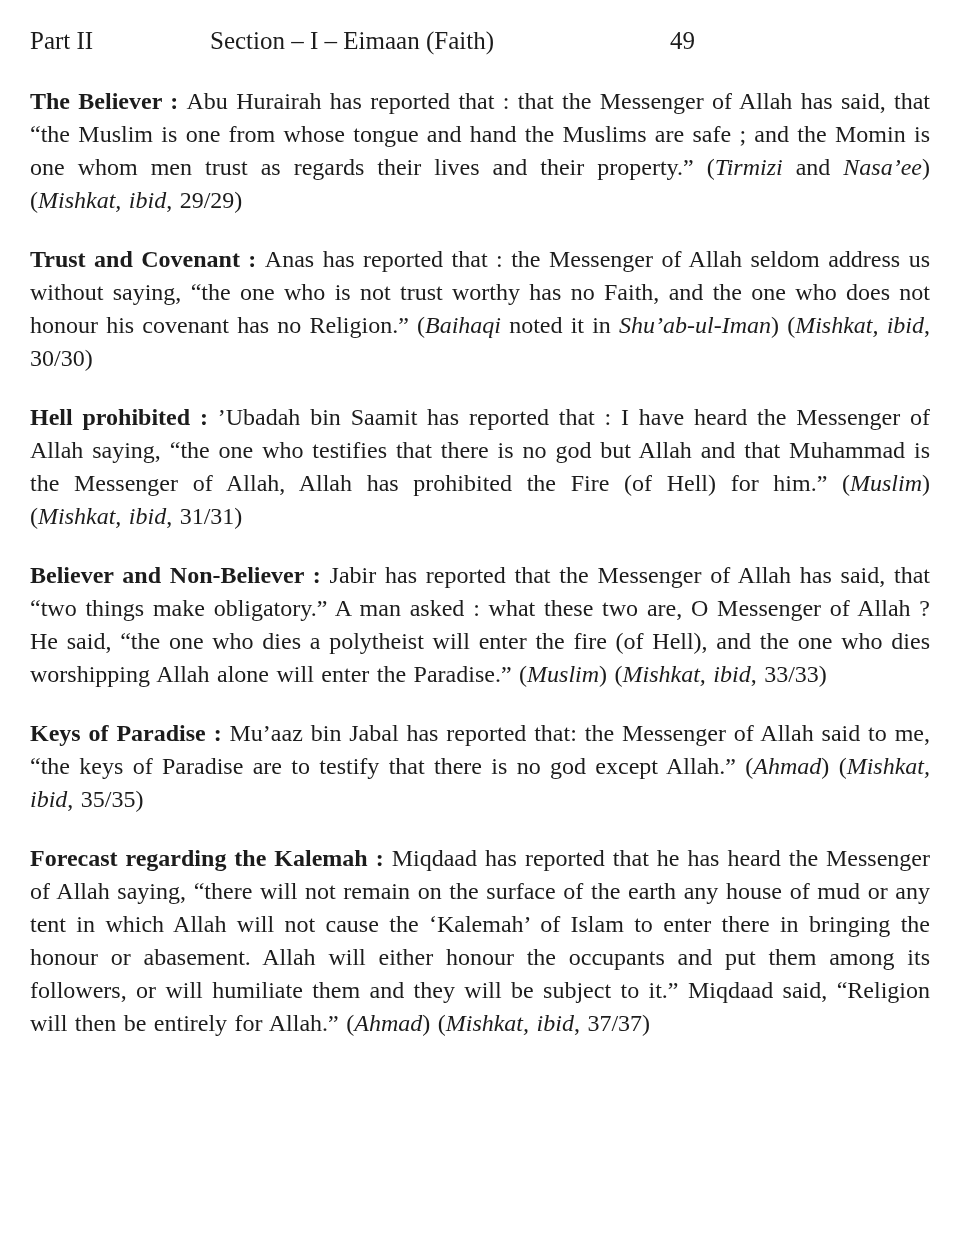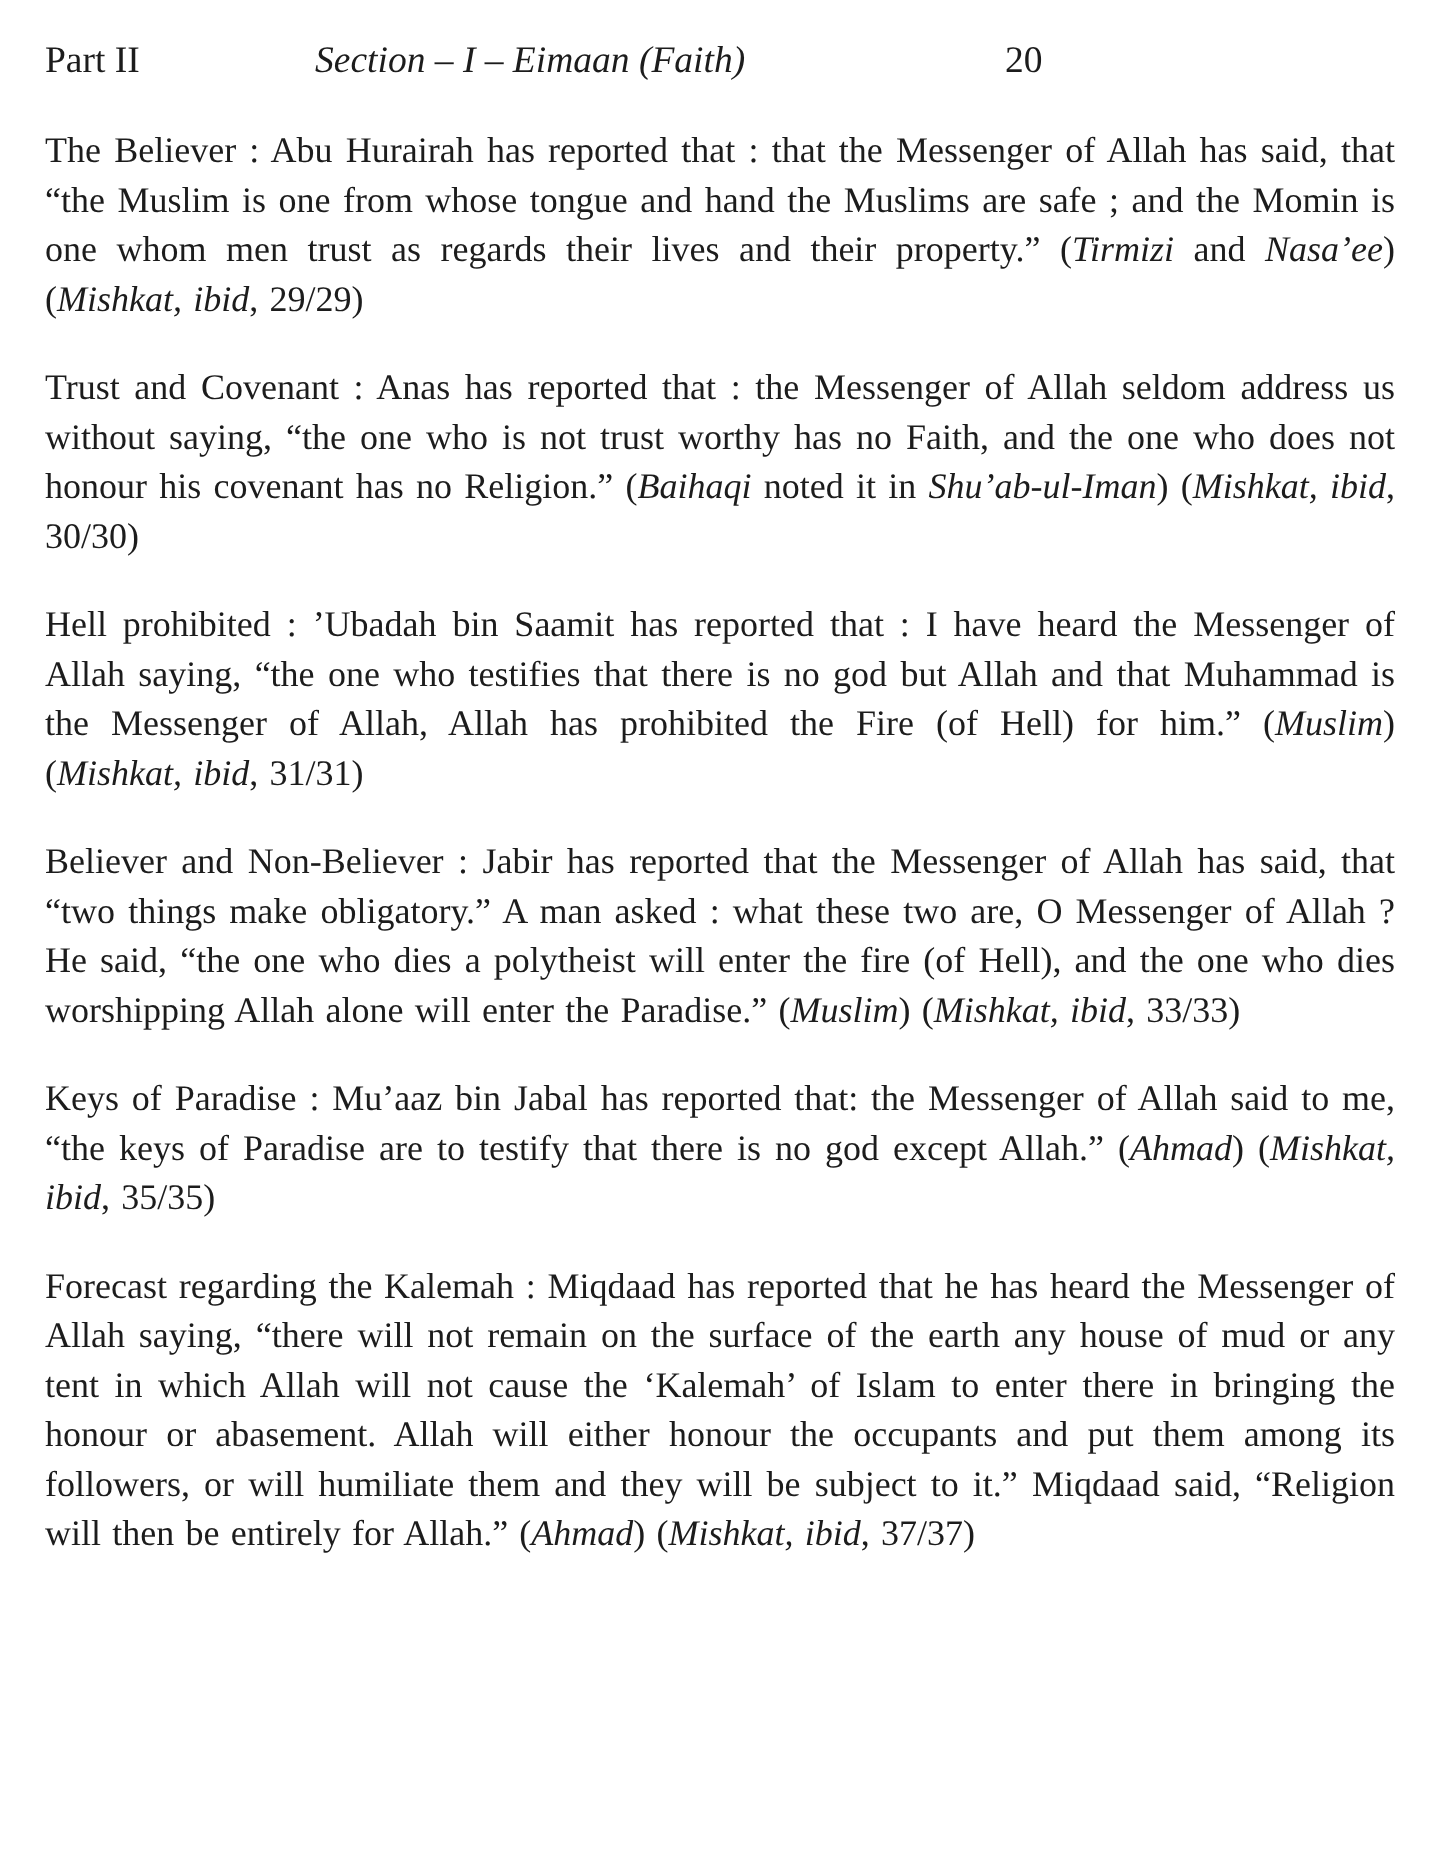--- a/index.html
+++ b/index.html
@@ -29,45 +29,44 @@
     margin-bottom: 28px;
     white-space: nowrap;
   }
   .hdr-part {
     position: absolute;
     left: 0;
   }
   .hdr-section {
     position: absolute;
     left: 180px;
-    font-style: italic;
   }
   .hdr-pagenum {
     position: absolute;
     left: 640px;
   }
   .page-body p.para {
     font-size: 24px;
     line-height: 33px;
     text-align: justify;
     margin: 0 0 26px 0;
     word-spacing: 1.5px;
   }
-  .seg-bold   { font-weight: normal; }
+  .seg-bold   { font-weight: bold; }
   .seg-italic { font-style: italic; margin-top: 22px; }
   .seg-normal { }
 </style>
 </head>
 <body>
 
 <div class="page">
   <div class="page-header">
     <span class="hdr-part">Part II</span>
     <span class="hdr-section">Section – I – Eimaan (Faith)</span>
-    <span class="hdr-pagenum">20</span>
+    <span class="hdr-pagenum">49</span>
   </div>
 
   <div class="page-body">
 
   <p class="para"><span class="seg-bold">The Believer : </span><span class="seg-normal">Abu Hurairah has reported that : that the Messenger of Allah has said, that “the Muslim is one from whose tongue and hand the Muslims are safe ; and the Momin is one whom men trust as regards their lives and their property.” (</span><span class="seg-italic">Tirmizi</span><span class="seg-normal"> and </span><span class="seg-italic">Nasa’ee</span><span class="seg-normal">) (</span><span class="seg-italic">Mishkat, ibid</span><span class="seg-normal">, 29/29)</span></p>
       <p class="para"><span class="seg-bold">Trust and Covenant : </span><span class="seg-normal">Anas has reported that : the Messenger of Allah seldom address us without saying, “the one who is not trust worthy has no Faith, and the one who does not honour his covenant has no Religion.” (</span><span class="seg-italic">Baihaqi</span><span class="seg-normal"> noted it in </span><span class="seg-italic">Shu’ab-ul-Iman</span><span class="seg-normal">)  (</span><span class="seg-italic">Mishkat, ibid</span><span class="seg-normal">, 30/30)</span></p>
       <p class="para"><span class="seg-bold">Hell prohibited : </span><span class="seg-normal">’Ubadah bin Saamit has reported that : I have heard the Messenger of Allah saying, “the one who testifies that there is no god but Allah and that Muhammad is the Messenger of Allah, Allah has prohibited the Fire (of Hell) for him.” (</span><span class="seg-italic">Muslim</span><span class="seg-normal">) (</span><span class="seg-italic">Mishkat, ibid</span><span class="seg-normal">, 31/31)</span></p>
       <p class="para"><span class="seg-bold">Believer and Non-Believer :  </span><span class="seg-normal">Jabir has reported that the Messenger of Allah has said, that “two things make obligatory.” A man asked : what these two are, O Messenger of Allah ? He said, “the one who dies a polytheist will enter the fire (of Hell), and the one who dies worshipping Allah alone will enter the Paradise.” (</span><span class="seg-italic">Muslim</span><span class="seg-normal">) (</span><span class="seg-italic">Mishkat, ibid</span><span class="seg-normal">, 33/33)</span></p>
       <p class="para"><span class="seg-bold">Keys of Paradise : </span><span class="seg-normal">Mu’aaz bin Jabal has reported that: the Messenger of Allah said to me, “the keys of Paradise are to testify that there is no god except Allah.” (</span><span class="seg-italic">Ahmad</span><span class="seg-normal">) (</span><span class="seg-italic">Mishkat, ibid</span><span class="seg-normal">, 35/35)</span></p>
       <p class="para"><span class="seg-bold">Forecast regarding the Kalemah : </span><span class="seg-normal">Miqdaad has reported that he has heard the Messenger of Allah saying, “there will not remain on the surface of the earth any house of mud or any tent in which Allah will not cause the ‘Kalemah’ of Islam to enter there in bringing the honour or abasement. Allah will either honour the occupants and put them among its followers, or will humiliate them and they will be subject to it.” Miqdaad said, “Religion will then be entirely for Allah.” (</span><span class="seg-italic">Ahmad</span><span class="seg-normal">) (</span><span class="seg-italic">Mishkat, ibid</span><span class="seg-normal">, 37/37)</span></p>

